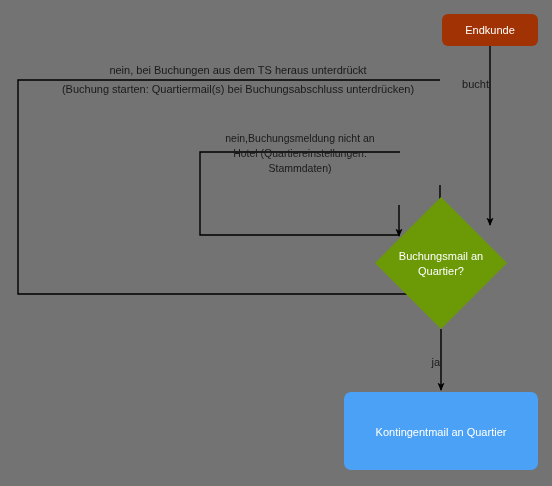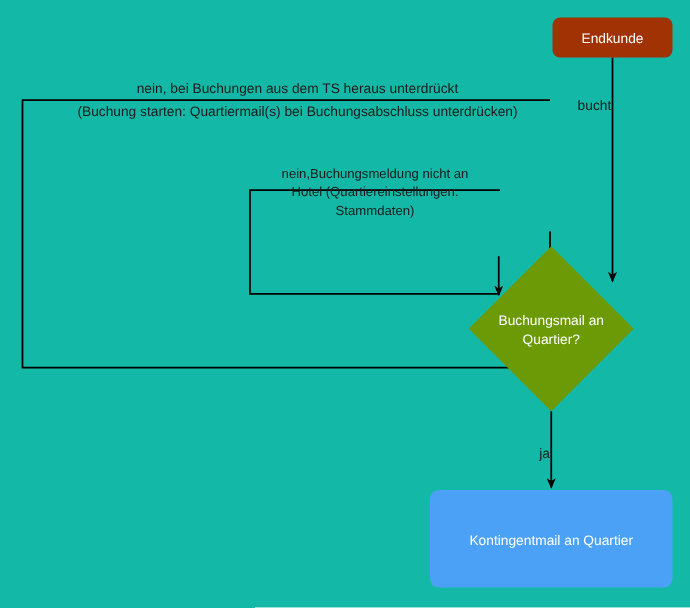--- a/index.html
+++ b/index.html
@@ -7,21 +7,21 @@
     padding: 0;
     background: #ffffff;
   }
   body {
     font-family: "Liberation Sans", sans-serif;
   }
   #canvas {
     position: relative;
     width: 552px;
     height: 486px;
-    background: #14b8a6;
+    background: #737373;
     overflow: hidden;
   }
   #flow-svg {
     position: absolute;
     left: 0;
     top: 0;
     width: 552px;
     height: 486px;
   }
   .node-label {

